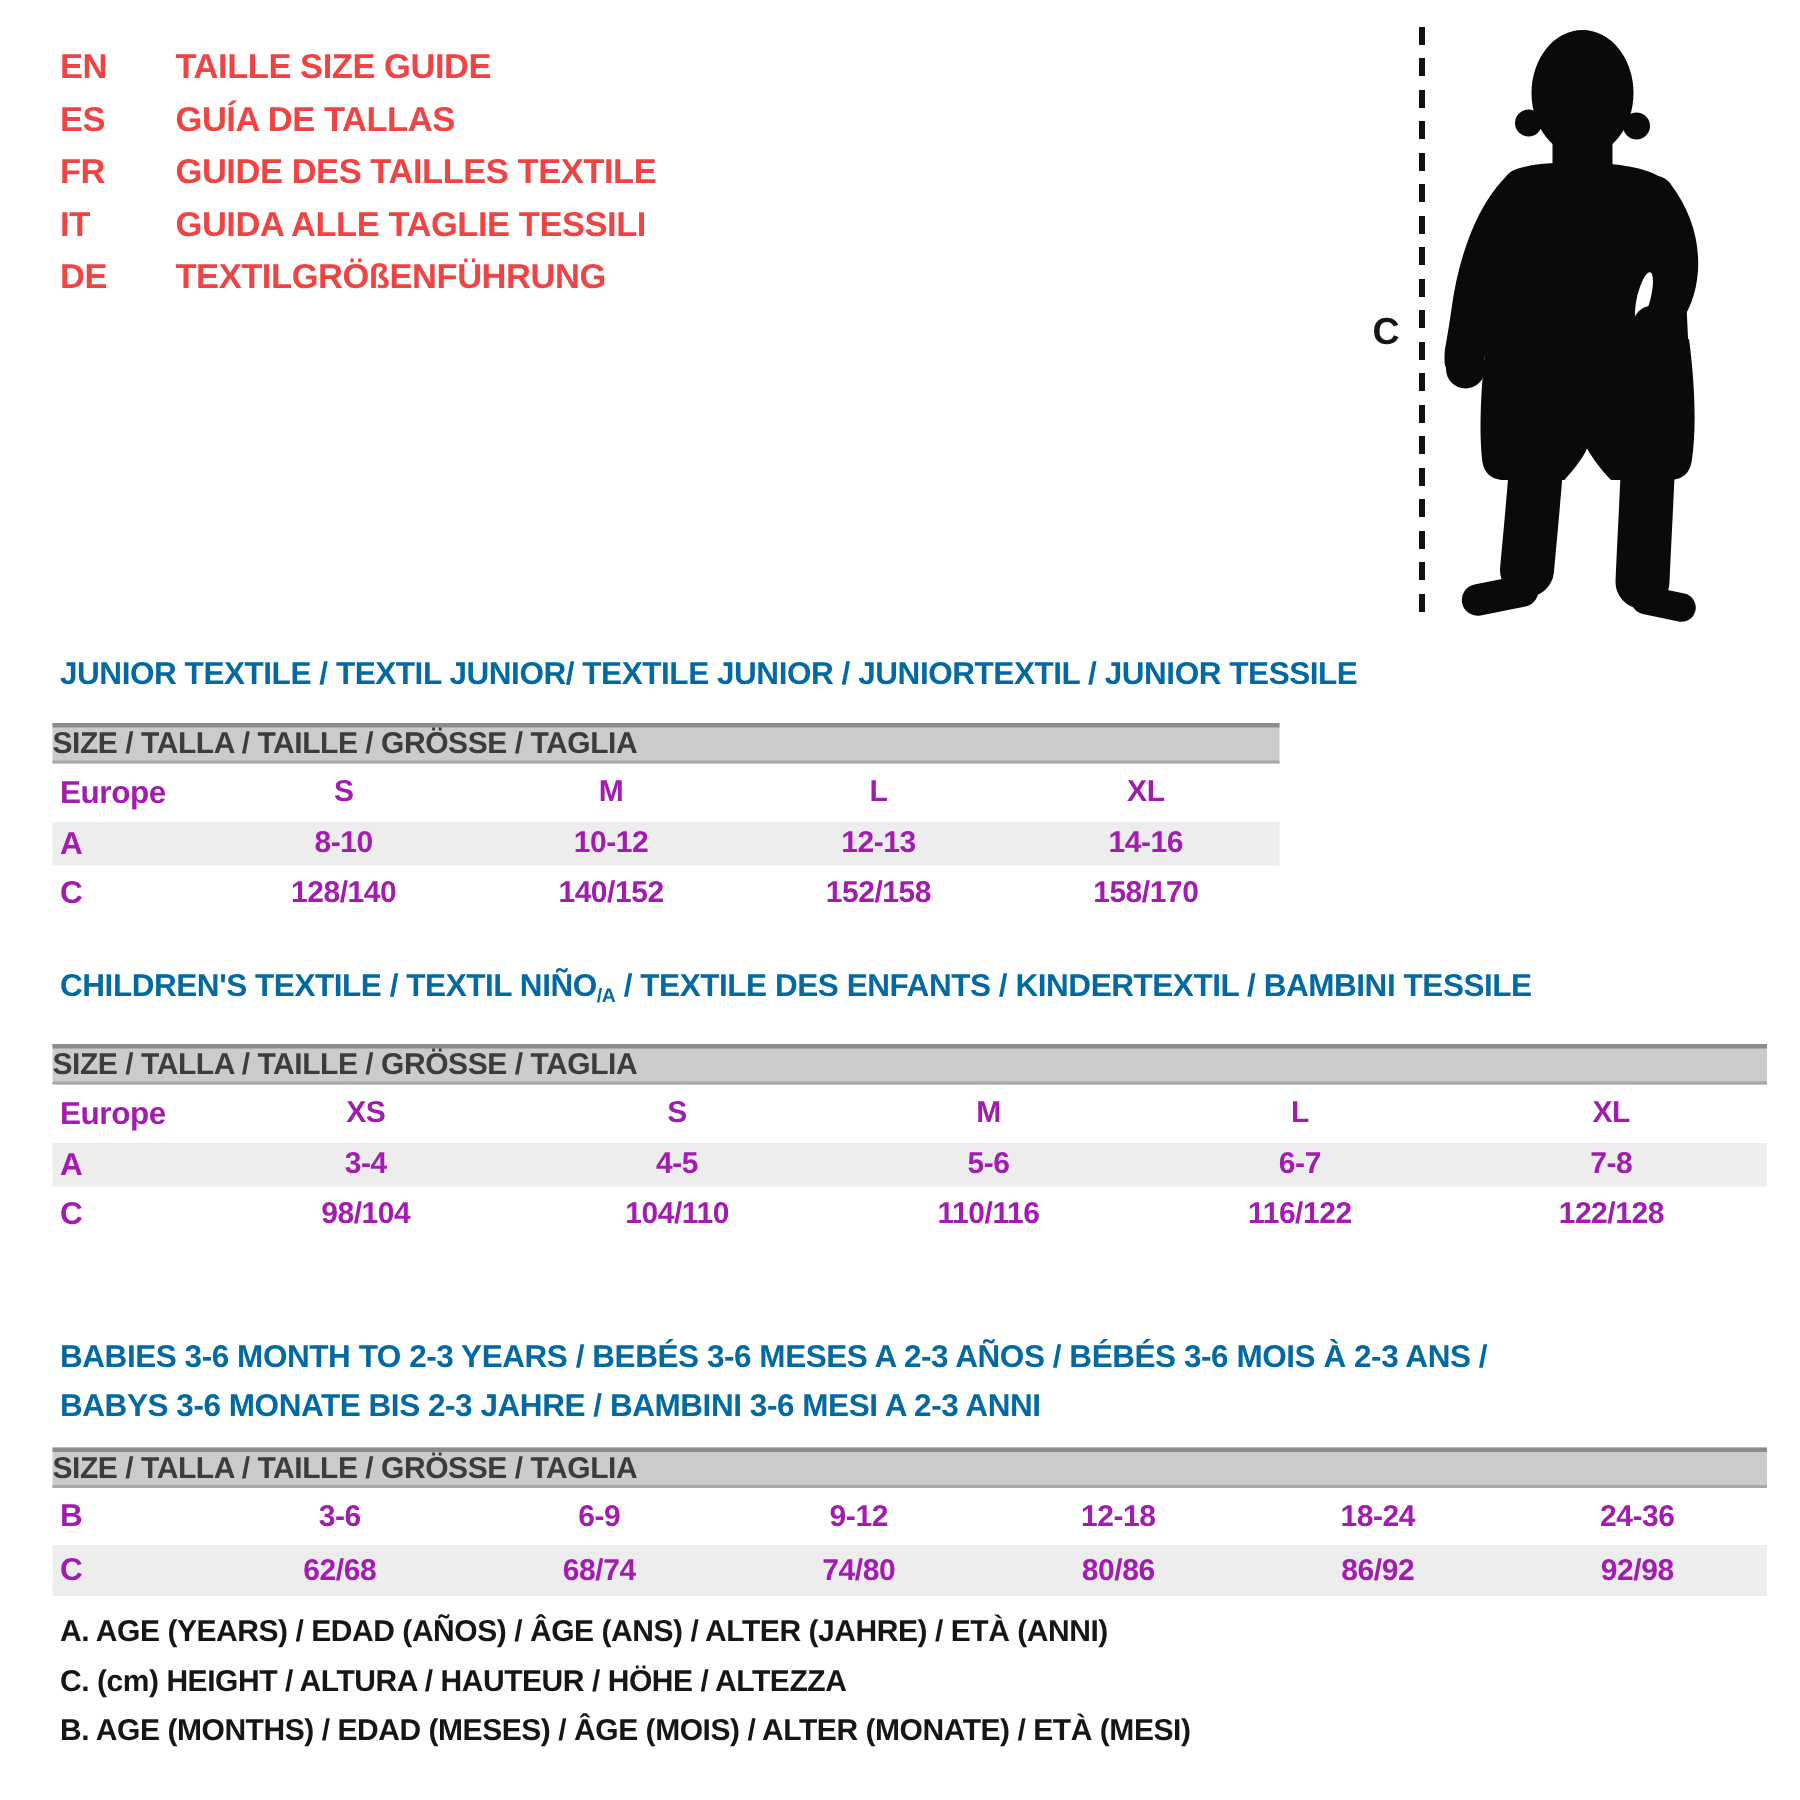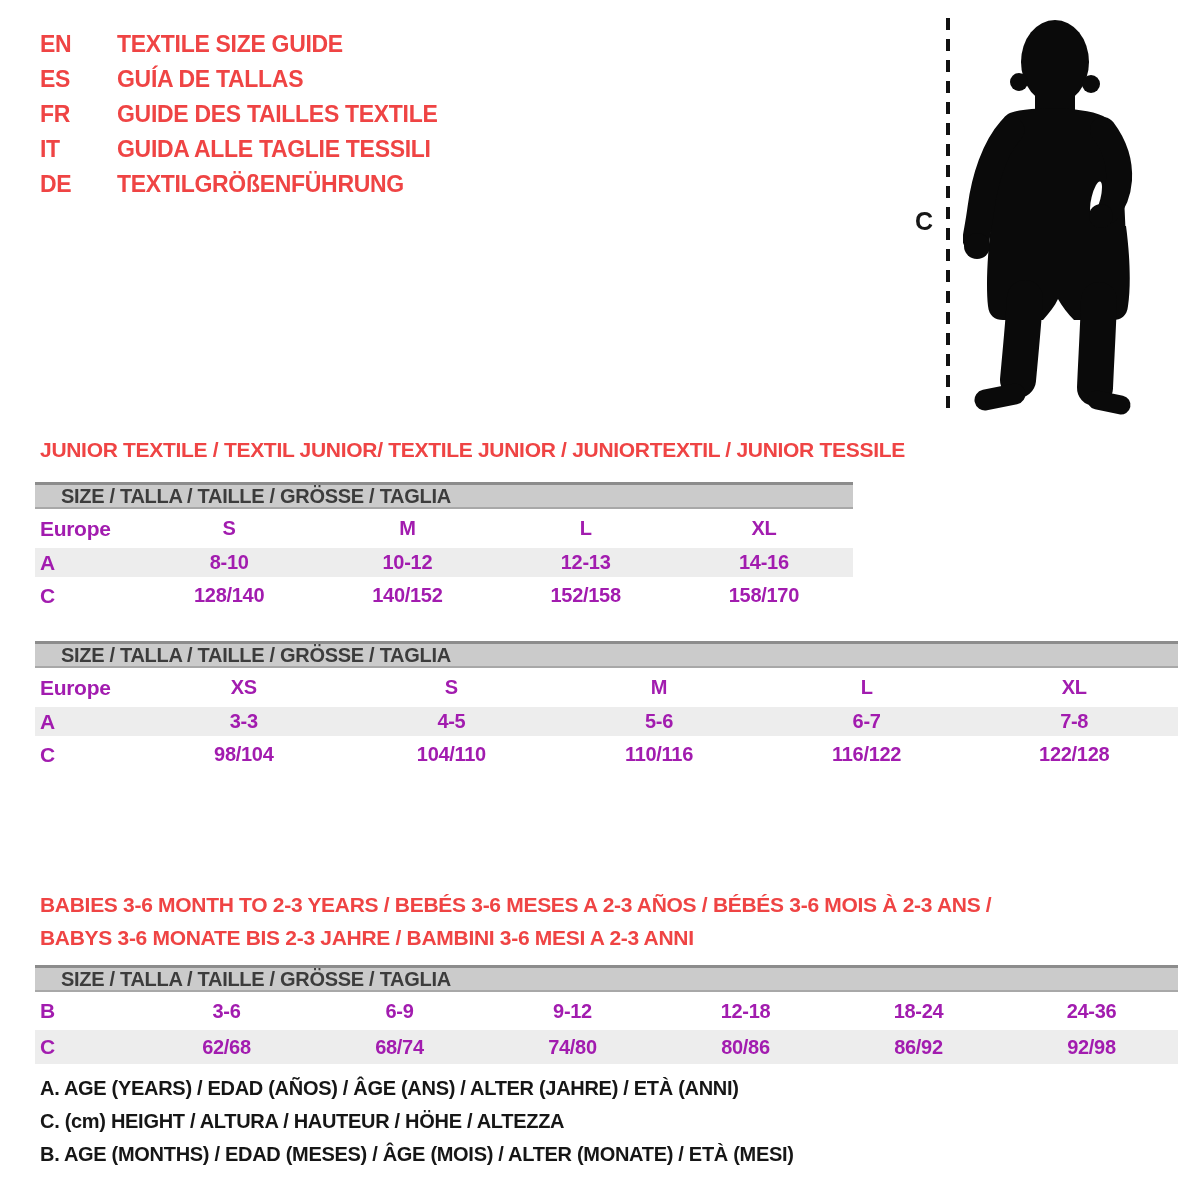--- a/index.html
+++ b/index.html
@@ -16,45 +16,45 @@
   .lang-title{white-space:nowrap;}
   
   .measure-line{
     position:absolute;left:946px;top:18px;width:4px;height:398px;
     background:repeating-linear-gradient(to bottom,#111 0 12px,transparent 12px 21px);
   }
   .c-label{position:absolute;left:915px;top:207px;font-size:25px;color:#161616;}
   .toddler{position:absolute;left:963px;top:18px;}
   
   .tbl{position:absolute;left:35px;}
-  .tbl-title{font-size:21px;line-height:33px;color:#ef4444;padding-left:5px;white-space:nowrap;margin-bottom:16px;}
+  .tbl-title{font-size:21px;line-height:33px;color:#0369a1;padding-left:5px;white-space:nowrap;margin-bottom:16px;}
   .tbl-title .sub{font-size:13px;vertical-align:-4px;}
   .tbl-babies .tbl-title{margin-bottom:11px;}
   .size-band{
-    height:27px;display:flex;align-items:center;padding-left:26px;
+    height:27px;display:flex;align-items:center;padding-left:0;
     background:var(--band-bg,#cbcbcb);
     border-top:3px solid var(--band-bt,#8c8c8c);
     border-bottom:2px solid var(--band-bb,#a8a8a8);
     box-sizing:border-box;font-size:20px;color:var(--band-tx,#3c3c3c);
   }
   .trow{display:grid;align-items:center;font-size:20px;color:#a21caf;}
   .trow.stripe{background:var(--stripe,#ededed);}
   .trow .lbl{padding-left:5px;font-size:21px;}
   .trow .cell{text-align:center;}
   
   .legend{position:absolute;left:40px;top:1072px;}
   .legend-line{line-height:33px;font-size:20px;color:#161616;white-space:nowrap;}
 </style>
 </head>
 <body style="--band-bg: #cbcbcb; --band-bt: #8c8c8c; --band-bb: #a8a8a8; --band-tx: #3c3c3c; --stripe: #ededed;">
 
 <div class="lang-block" id="lang-block">
     <div class="lang-row">
       <span class="lang-code">EN</span>
-      <span class="lang-title">TEXTILE SIZE GUIDE</span>
+      <span class="lang-title">TAILLE SIZE GUIDE</span>
     </div>
     <div class="lang-row">
       <span class="lang-code">ES</span>
       <span class="lang-title">GUÍA DE TALLAS</span>
     </div>
     <div class="lang-row">
       <span class="lang-code">FR</span>
       <span class="lang-title">GUIDE DES TAILLES TEXTILE</span>
     </div>
     <div class="lang-row">
@@ -119,32 +119,35 @@
       </div>
       <div class="trow" style="height: 37px; grid-template-columns: 105px repeat(4, 1fr);">
         <span class="lbl">C</span>
         <span class="cell">128/140</span>
         <span class="cell">140/152</span>
         <span class="cell">152/158</span>
         <span class="cell">158/170</span>
       </div>
     </section>
     <section class="tbl tbl-childrens" style="top: 641px; width: 1143px;">
+      <div class="tbl-title">
+        <div><span>CHILDREN'S TEXTILE / TEXTIL NIÑO</span><span class="sub">/A</span><span> / TEXTILE DES ENFANTS / KINDERTEXTIL / BAMBINI TESSILE</span></div>
+      </div>
       <div class="size-band">SIZE / TALLA / TAILLE / GRÖSSE / TAGLIA</div>
       <div class="trow" style="height: 39px; grid-template-columns: 105px repeat(5, 1fr);">
         <span class="lbl">Europe</span>
         <span class="cell">XS</span>
         <span class="cell">S</span>
         <span class="cell">M</span>
         <span class="cell">L</span>
         <span class="cell">XL</span>
       </div>
       <div class="trow stripe" style="height: 29px; grid-template-columns: 105px repeat(5, 1fr);">
         <span class="lbl">A</span>
-        <span class="cell">3-3</span>
+        <span class="cell">3-4</span>
         <span class="cell">4-5</span>
         <span class="cell">5-6</span>
         <span class="cell">6-7</span>
         <span class="cell">7-8</span>
       </div>
       <div class="trow" style="height: 37px; grid-template-columns: 105px repeat(5, 1fr);">
         <span class="lbl">C</span>
         <span class="cell">98/104</span>
         <span class="cell">104/110</span>
         <span class="cell">110/116</span>

